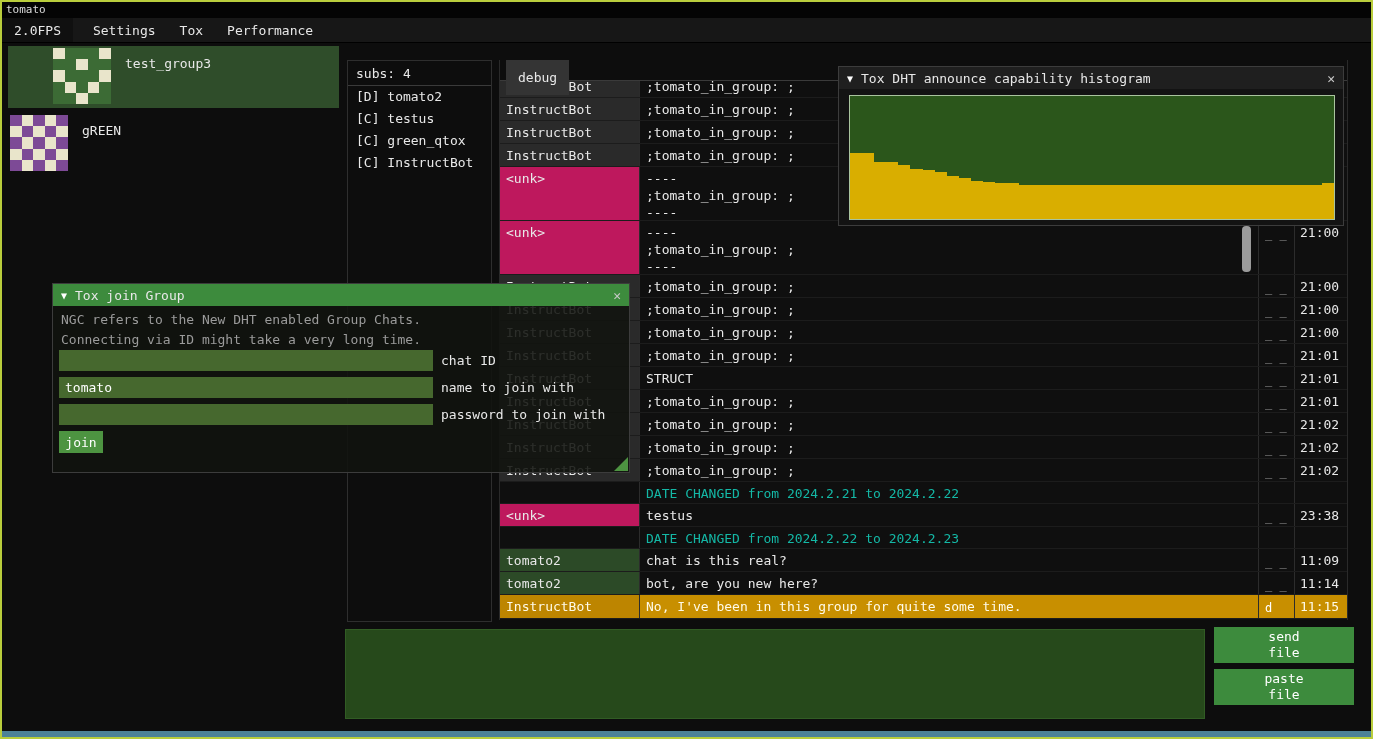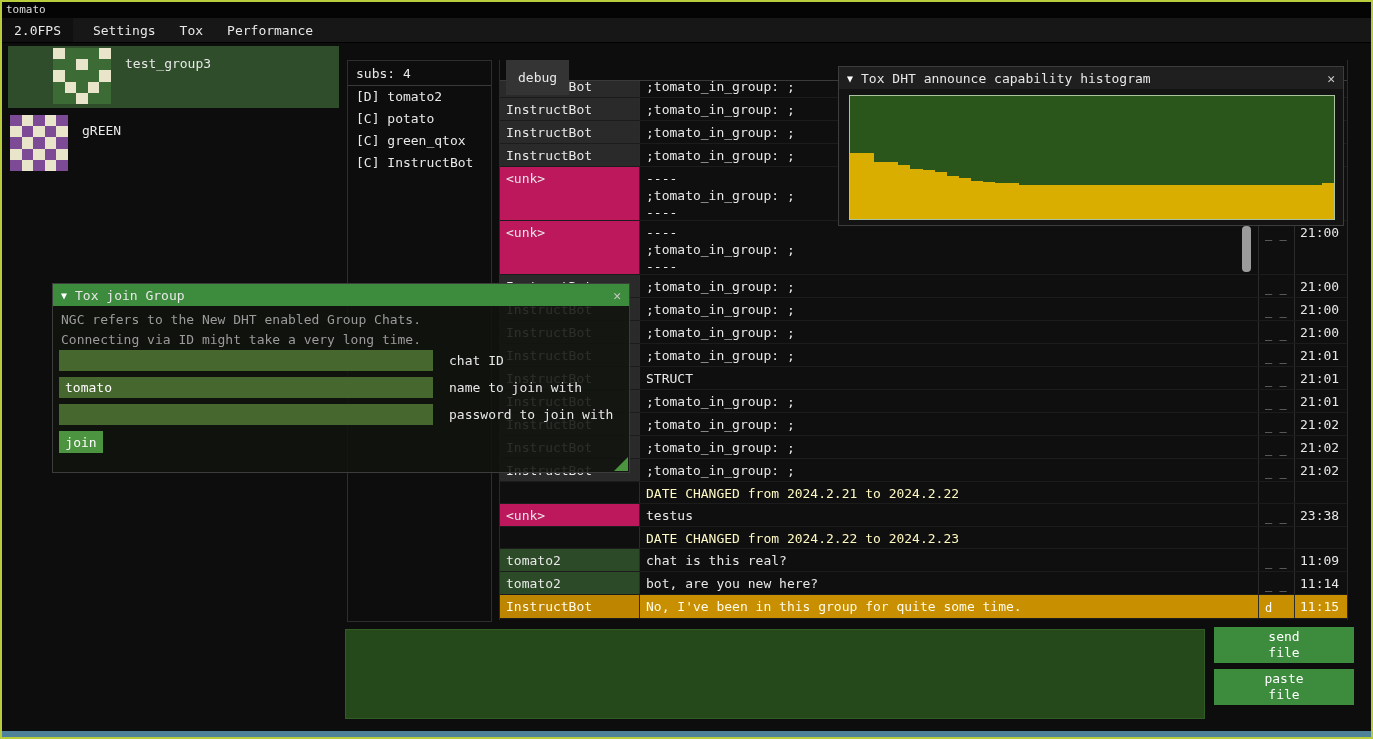--- a/index.html
+++ b/index.html
@@ -39,21 +39,21 @@
     white-space:pre-line;line-height:17px;box-sizing:border-box;}
   .cell-marks{color:#9a9a9a;font-size:12px;padding-top:5px;}
   .cell-time{border-right:none;padding-left:5px;}
   .v-bot,.v-user,.v-unk-single{height:23px;}
   .v-unk{height:54px;}
   .v-date{height:22px;}
   .v-highlight{height:24px;background:#c88f00;}
   .v-bot .cell-name{background:#2a2a2a;}
   .v-unk .cell-name,.v-unk-single .cell-name{background:#be185d;}
   .v-user .cell-name{background:#2c4a27;}
-  .v-date .cell-msg{color:#fef9c3;}
+  .v-date .cell-msg{color:#14b8a6;}
   .v-highlight .cell-name{background:#bd8500;color:#fffbe8;}
   .v-highlight .cell-msg,.v-highlight .cell-time{color:#fffbe8;}
   .v-highlight .cell-marks{color:#fff;}
   .scroll-grab{position:absolute;left:1240px;top:224px;width:9px;height:46px;
     background:#9b9b9b;border-radius:4px;z-index:3;}
   
   #msg-input{position:absolute;left:343px;top:627px;width:860px;height:90px;
     background:#26491b;border:1px solid #315c24;box-sizing:border-box;resize:none;
     color:#e8e8e8;font-family:"DejaVu Sans Mono",monospace;font-size:13px;padding:6px;outline:none;}
   .btn-file{position:absolute;left:1212px;width:140px;height:36px;background:#3d8b3d;
@@ -62,21 +62,21 @@
   #send-file{top:625px;}
   #paste-file{top:667px;}
   
   .jd{position:absolute;left:50px;top:281px;width:578px;height:190px;
     background:rgba(17,19,15,0.88);border:1px solid #3c3c3c;z-index:5;box-sizing:border-box;}
   .win-header{height:22px;display:flex;align-items:center;padding:0 8px;gap:8px;box-sizing:border-box;}
   .jd .win-header{background:#3d8b3d;}
   .collapse{font-size:10px;color:#fff;}
   .close{margin-left:auto;color:#c8c8c8;font-size:13px;cursor:default;}
   .jd-info{position:absolute;left:8px;color:#9b9b9b;white-space:nowrap;}
-  .jd-row{position:absolute;left:6px;display:flex;gap:16px;align-items:center;white-space:nowrap;}
+  .jd-row{position:absolute;left:6px;display:flex;gap:8px;align-items:center;white-space:nowrap;}
   .jd-input{width:374px;height:21px;background:#46682e;border:none;color:#fff;
     font-family:"DejaVu Sans Mono",monospace;font-size:13px;padding:0 6px;box-sizing:border-box;outline:none;}
   .jd-join{position:absolute;left:6px;top:147px;width:44px;height:22px;background:#4d9441;
     border:none;color:#fff;font-family:"DejaVu Sans Mono",monospace;font-size:13px;cursor:default;}
   .jd-grip{position:absolute;right:1px;bottom:1px;width:0;height:0;
     border-left:14px solid transparent;border-bottom:14px solid #4d9441;}
   
   .hw{position:absolute;left:836px;top:64px;width:506px;height:160px;
     background:rgba(20,20,20,0.97);border:1px solid #3c3c3c;z-index:6;box-sizing:border-box;}
   .hw .win-header{background:#1f1f1f;}
@@ -164,21 +164,21 @@
         </div>
         <div class="group-label">gREEN</div>
       </div>
     </div>
 
   <div class="members">
     <div class="members-header">subs: 4</div>
     <div class="members-sep"></div>
     <div id="members">
         <div class="member-item">[D] tomato2</div>
-        <div class="member-item">[C] potato</div>
+        <div class="member-item">[C] testus</div>
         <div class="member-item">[C] green_qtox</div>
         <div class="member-item">[C] InstructBot</div>
       </div>
   </div>
 
   <div class="chat">
     <div class="tabbar">
       <span class="tab">debug</span>
     </div>
     <div id="messages">

